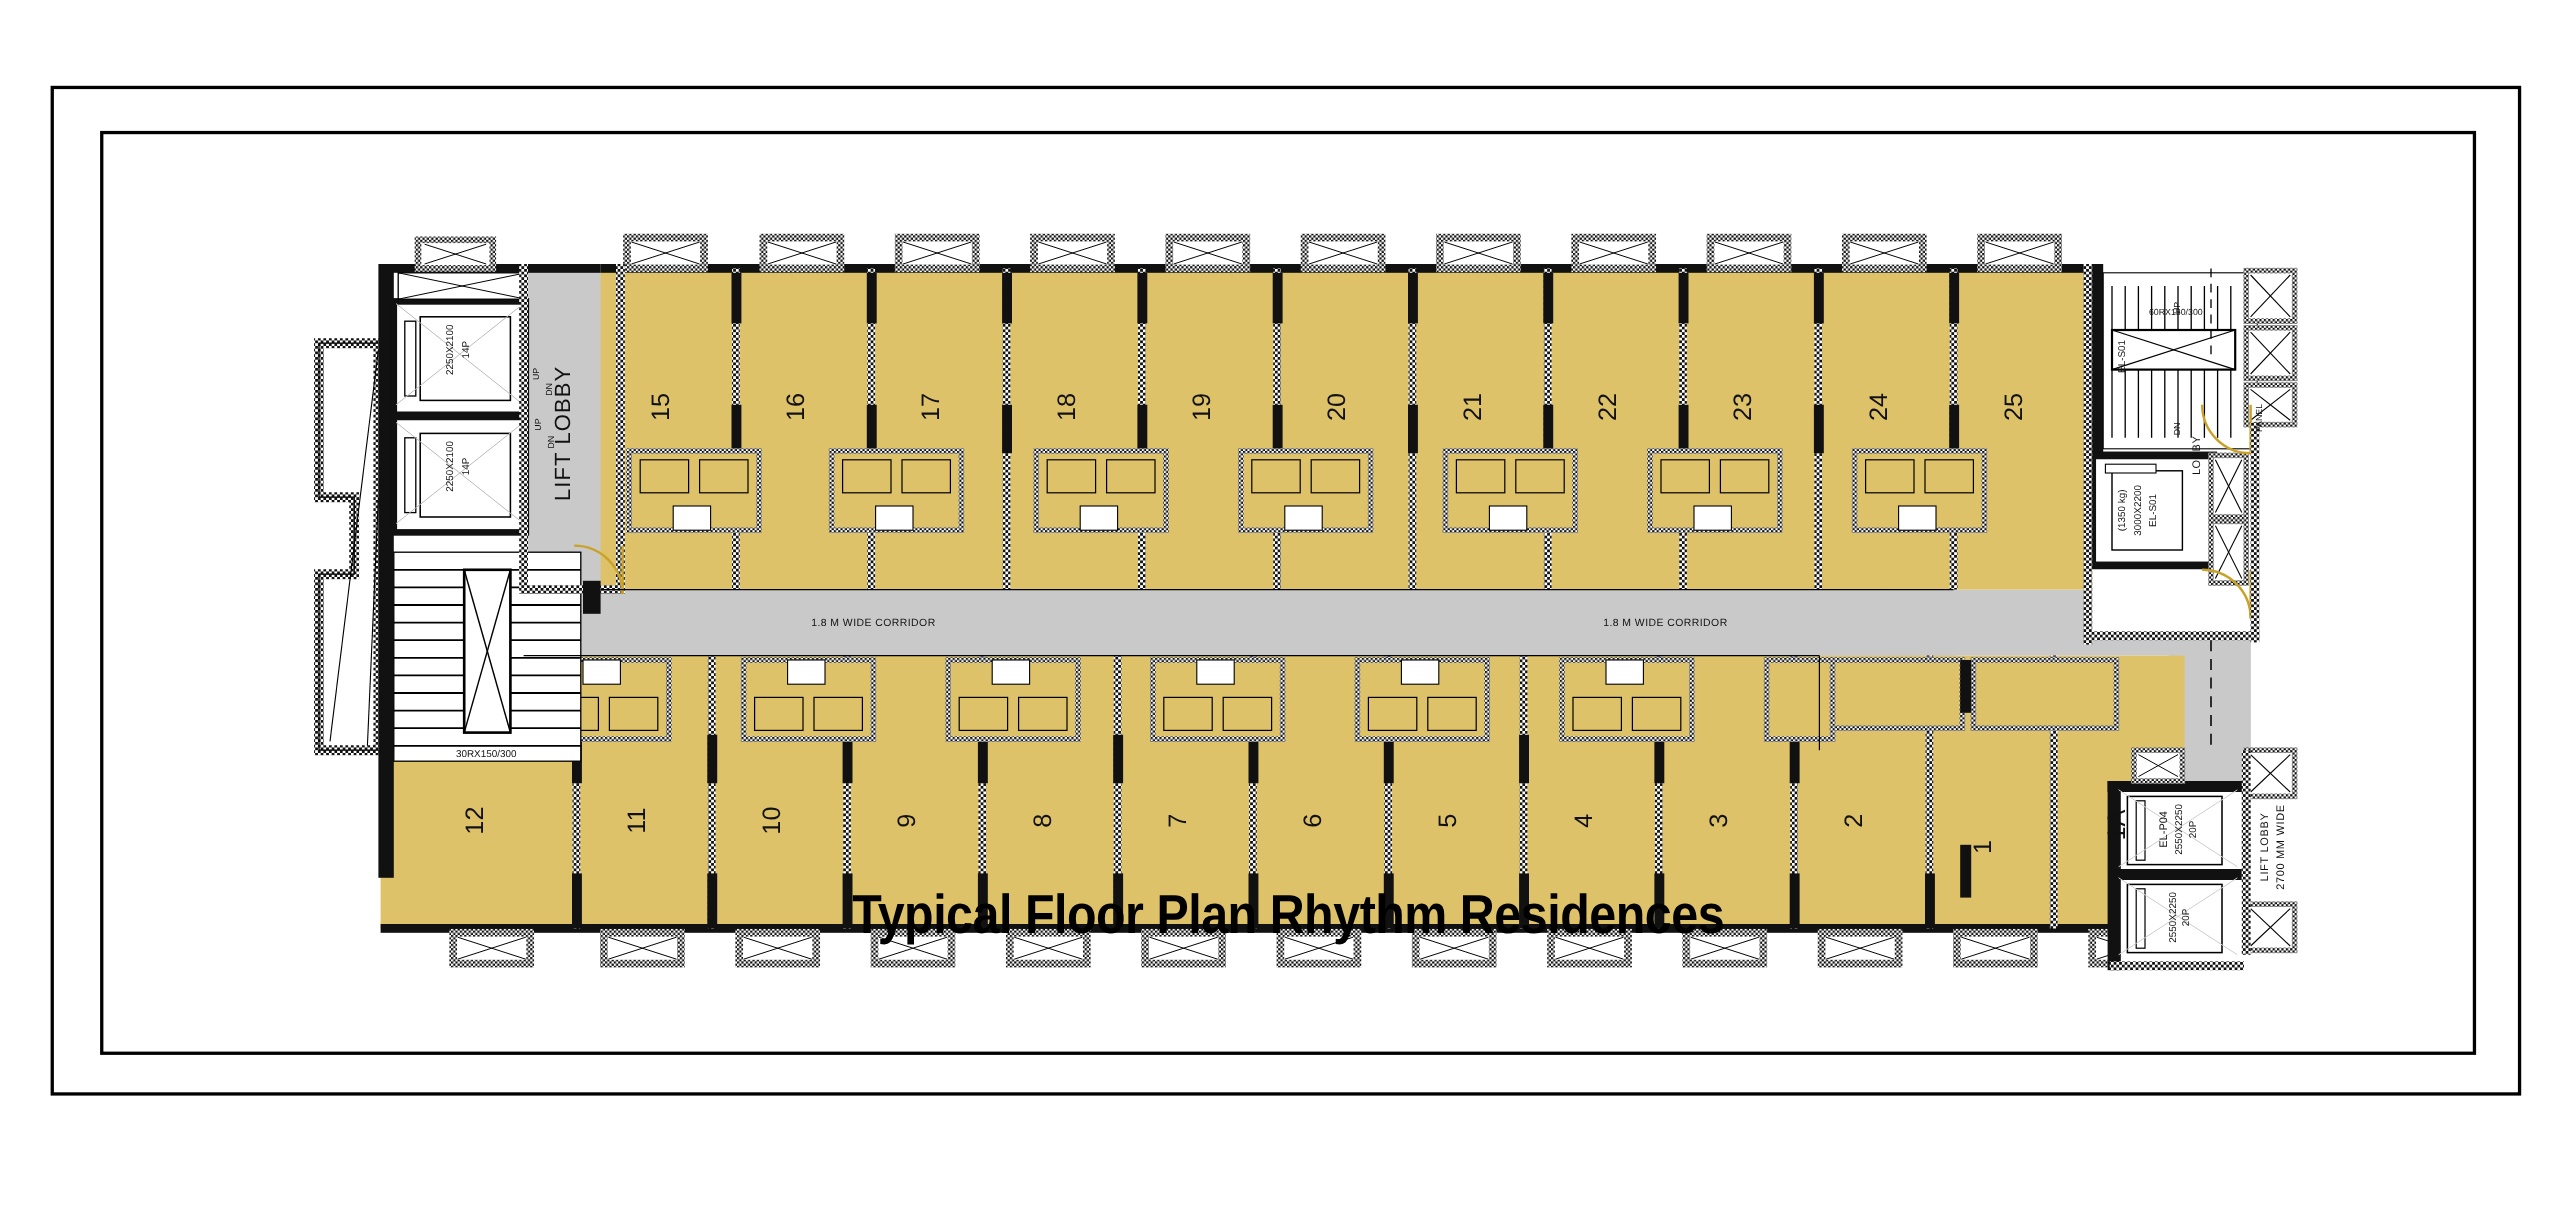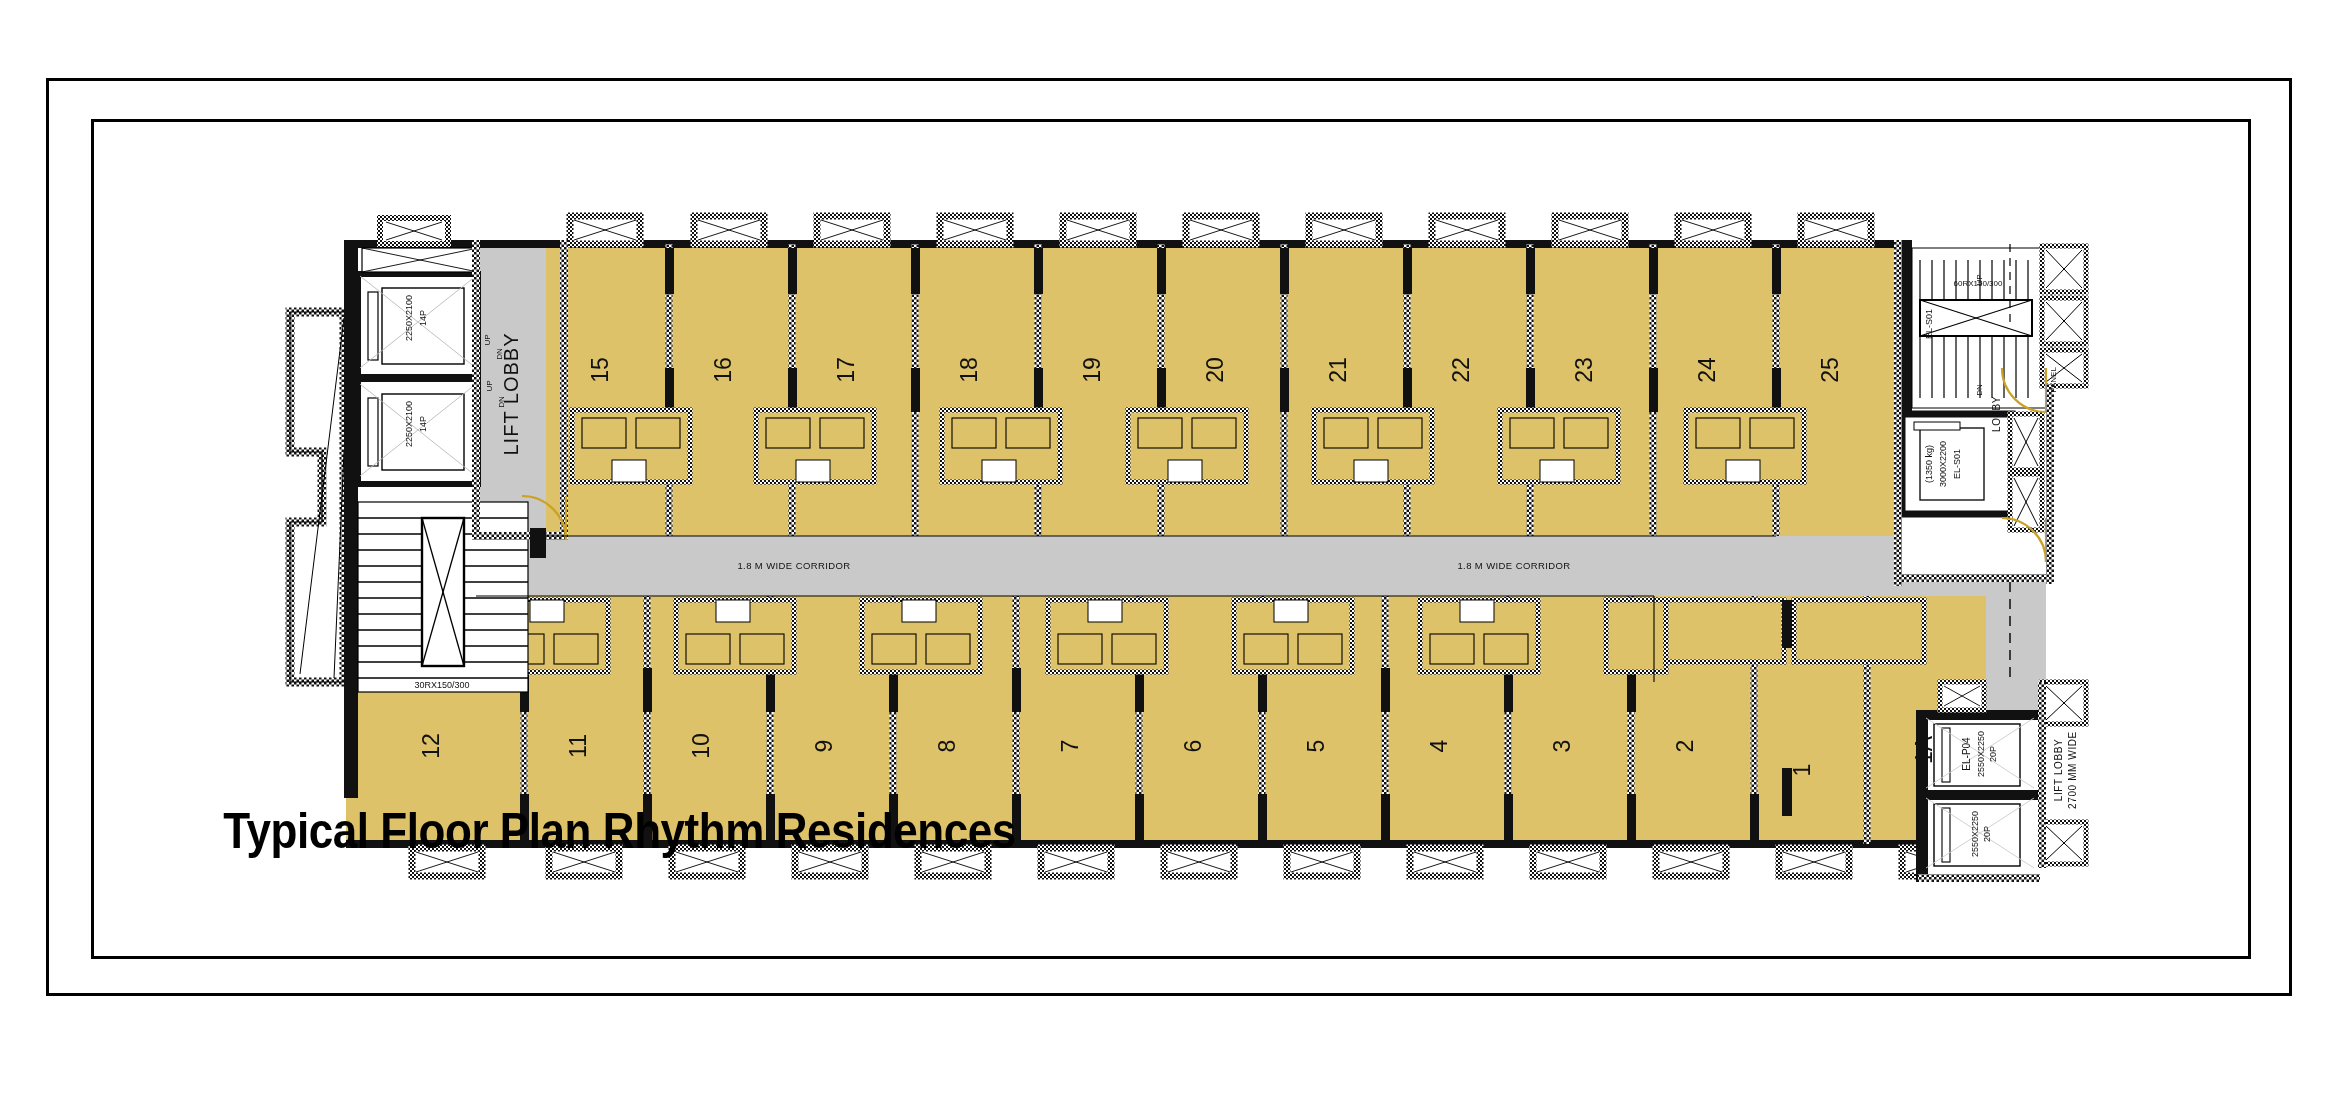--- a/index.html
+++ b/index.html
@@ -46,21 +46,21 @@
     height: 840px;
   }
   #plan svg { display: block; }
 
   
   #title-block {
     position: absolute;
     left: 0;
     bottom: 96px;
     width: 100%;
-    text-align: left;
+    text-align: center;
   }
   #plan-title {
     font-family: "Liberation Sans Narrow", "Liberation Sans", sans-serif;
     font-weight: bold;
     font-size: 50px;
     letter-spacing: -0.5px;
     color: #000;
     transform: scaleX(0.88);
     transform-origin: center;
     white-space: nowrap;

